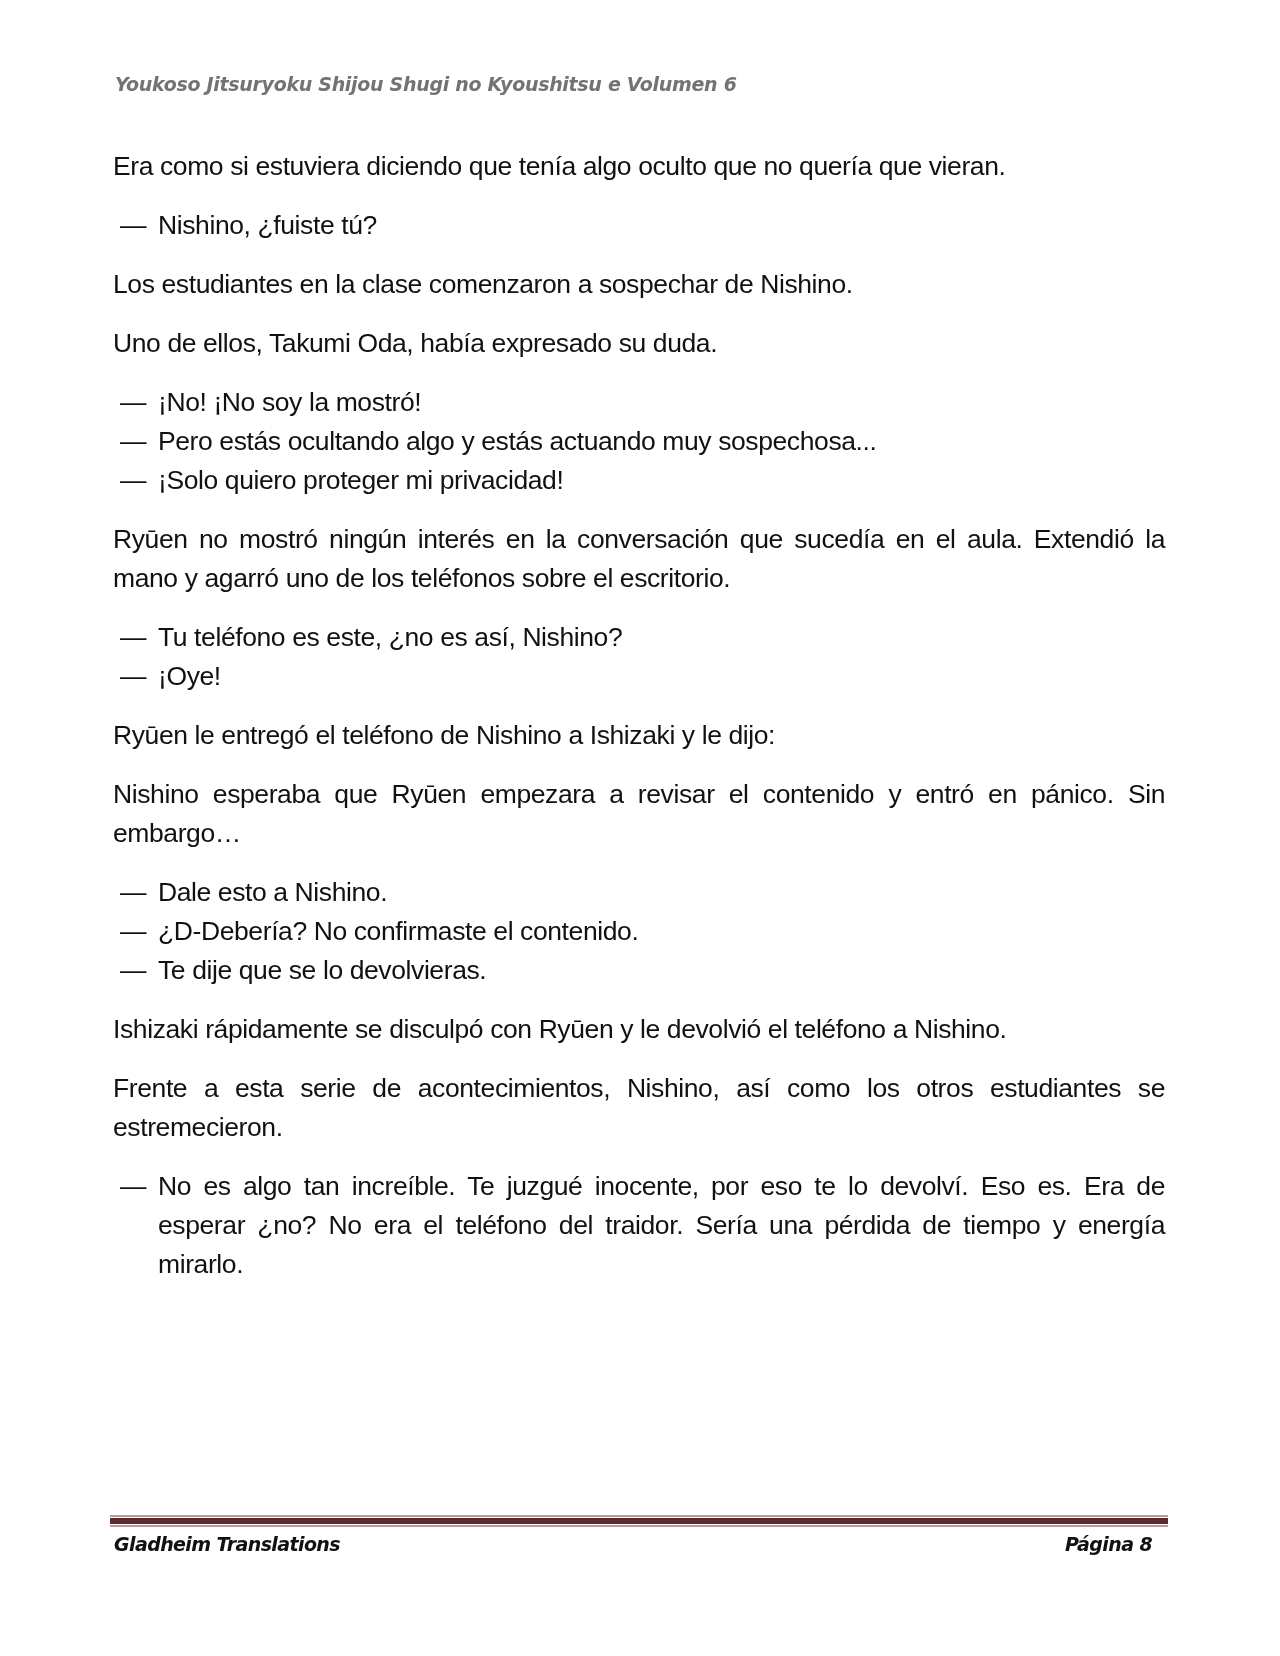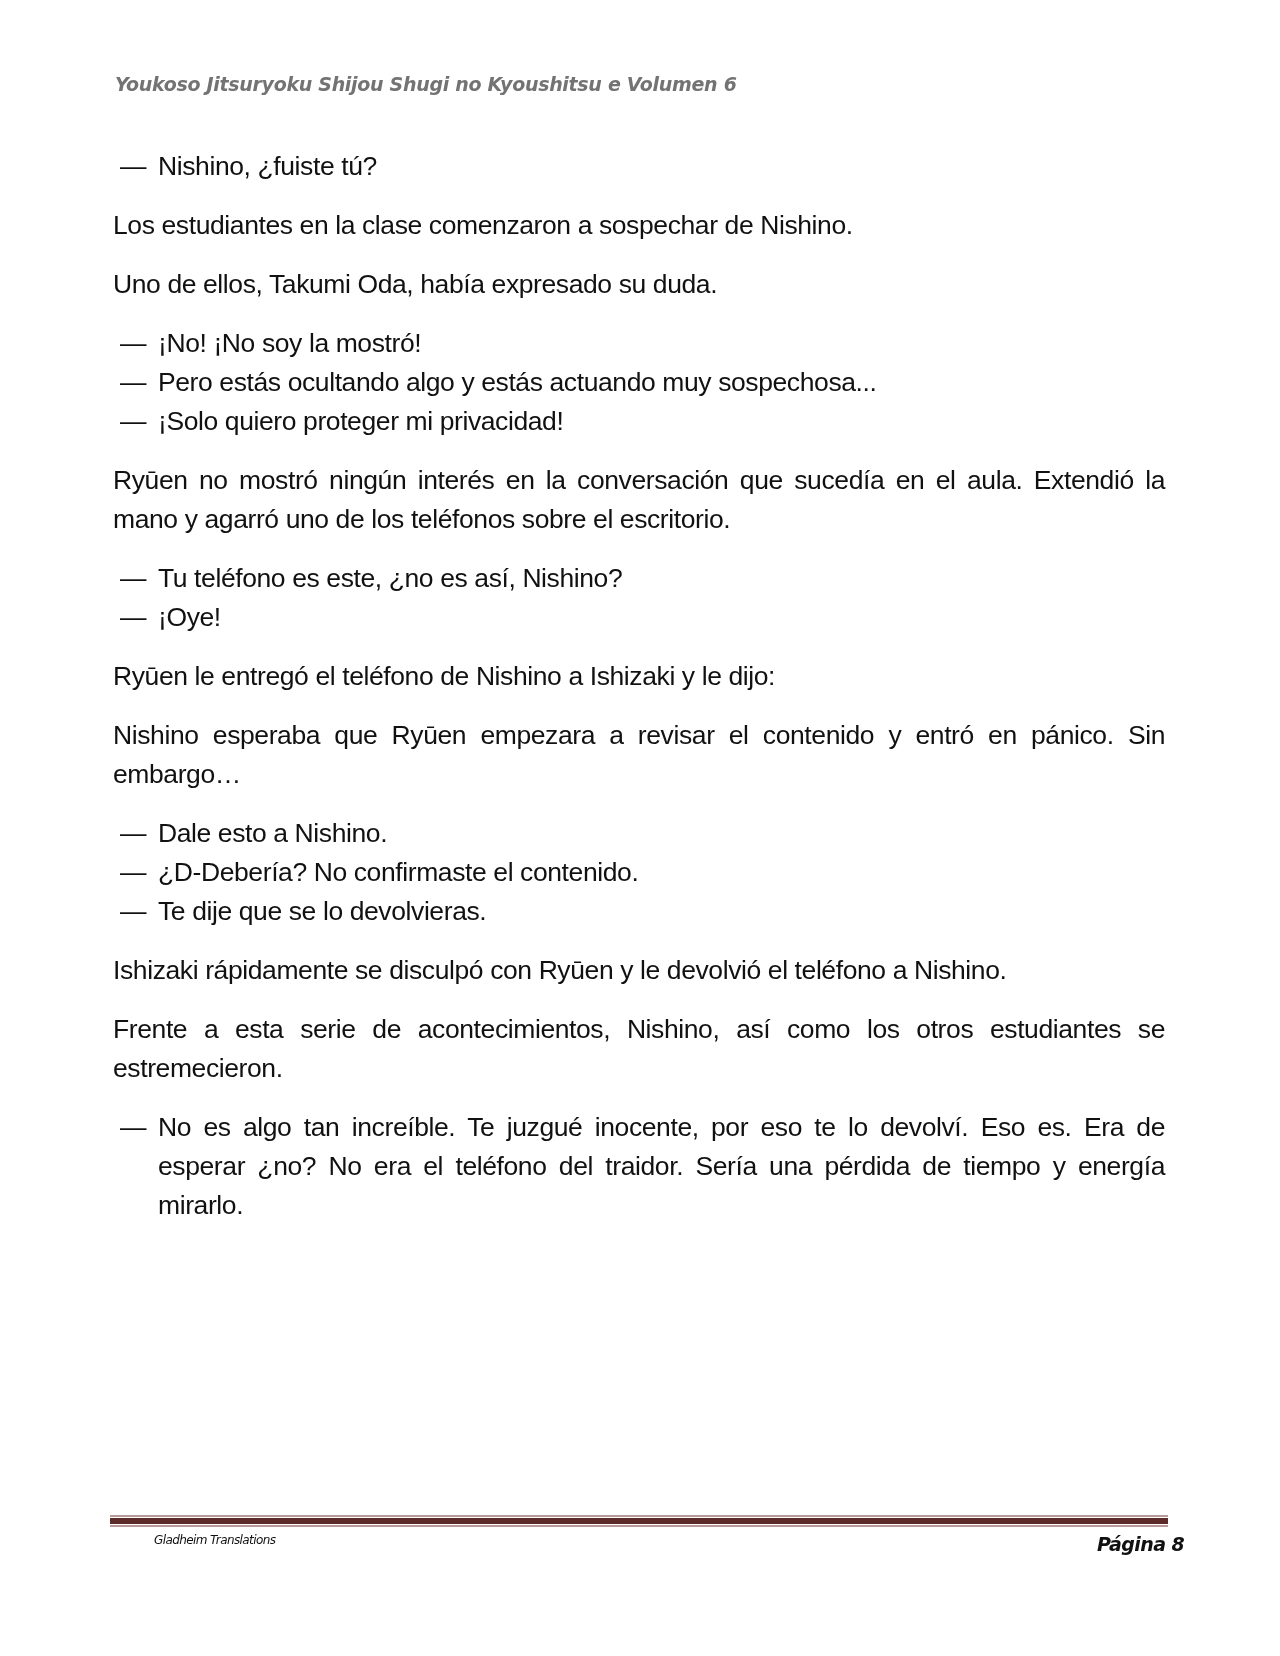--- a/index.html
+++ b/index.html
@@ -12,30 +12,31 @@
           letter-spacing:-0.4px; word-spacing:0px; }
   .dialog-block { margin:0 0 20px 0; }
   .dlg { font-size:26.5px; line-height:39px; position:relative; padding-left:45px;
          text-align:justify; letter-spacing:-0.4px; }
   .dlg .dash { position:absolute; left:7px; top:0; }
   .footer-rule { position:absolute; left:110px; width:1058px; top:1515px; height:12px; }
   .footer-rule .thin1 { position:absolute; top:0; left:0; right:0; height:2px; background:#b99a9a; }
   .footer-rule .thick { position:absolute; top:3px; left:0; right:0; height:6px; background:#5e2b2b; }
   .footer-rule .thin2 { position:absolute; top:10px; left:0; right:0; height:2px; background:#b99a9a; }
   .footer-left { position:absolute; left:114px; top:1533px; font-family:"DejaVu Sans", sans-serif;
-                 font-weight:normal; font-style:italic; font-size:12px; letter-spacing:-0.6px;margin-left:40px; }
-  .footer-right { position:absolute; right:96px; top:1533px; font-family:"DejaVu Sans", sans-serif;
+                 font-weight:bold; font-style:italic; font-size:19px; letter-spacing:-0.6px; }
+  .footer-right { position:absolute; right:128px; top:1533px; font-family:"DejaVu Sans", sans-serif;
                   font-weight:bold; font-style:italic; font-size:19px; letter-spacing:-0.6px; }
 </style>
 </head>
 <body>
 
 <div class="header">Youkoso Jitsuryoku Shijou Shugi no Kyoushitsu e Volumen 6</div>
 
 <div class="content">
+  <p class="para">Era como si estuviera diciendo que tenía algo oculto que no quería que vieran.</p>
 
   <div class="dialog-block">
     <div class="dlg"><span class="dash">—</span><span>Nishino, ¿fuiste tú?</span></div>
   </div>
 
   <p class="para">Los estudiantes en la clase comenzaron a sospechar de Nishino.</p>
   <p class="para">Uno de ellos, Takumi Oda, había expresado su duda.</p>
 
   <div class="dialog-block">
     <div class="dlg"><span class="dash">—</span><span>¡No! ¡No soy la mostró!</span></div>

